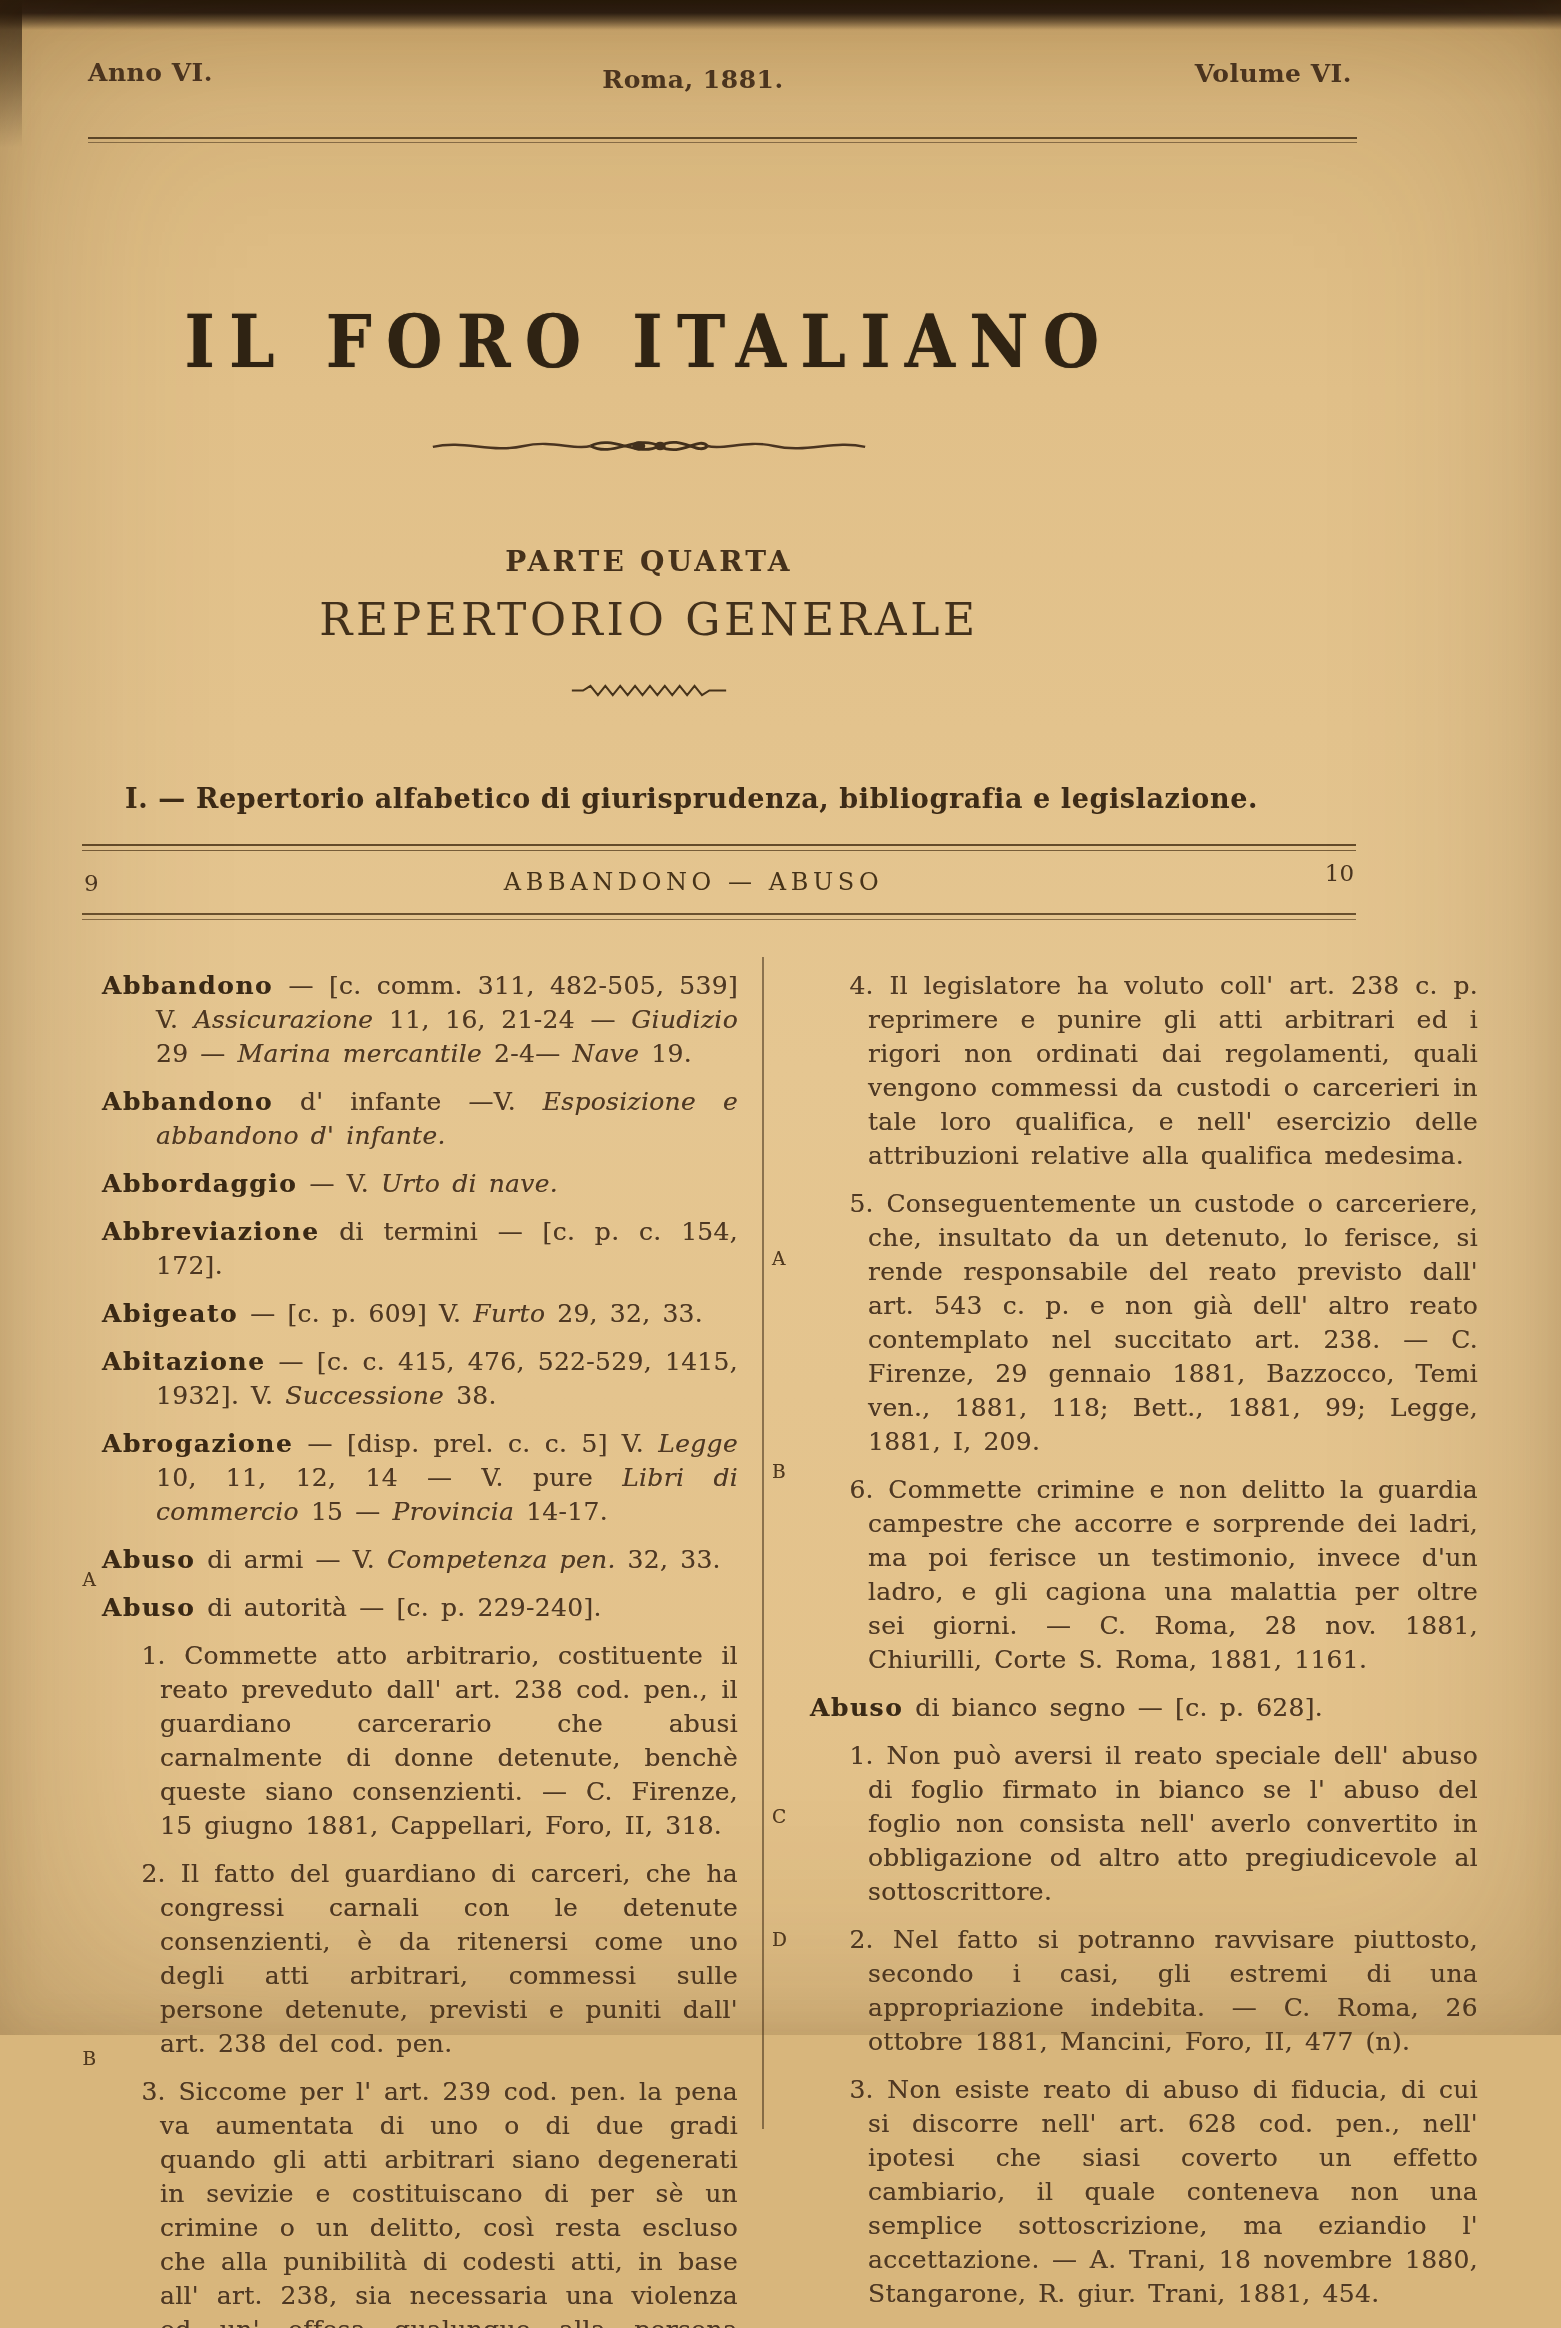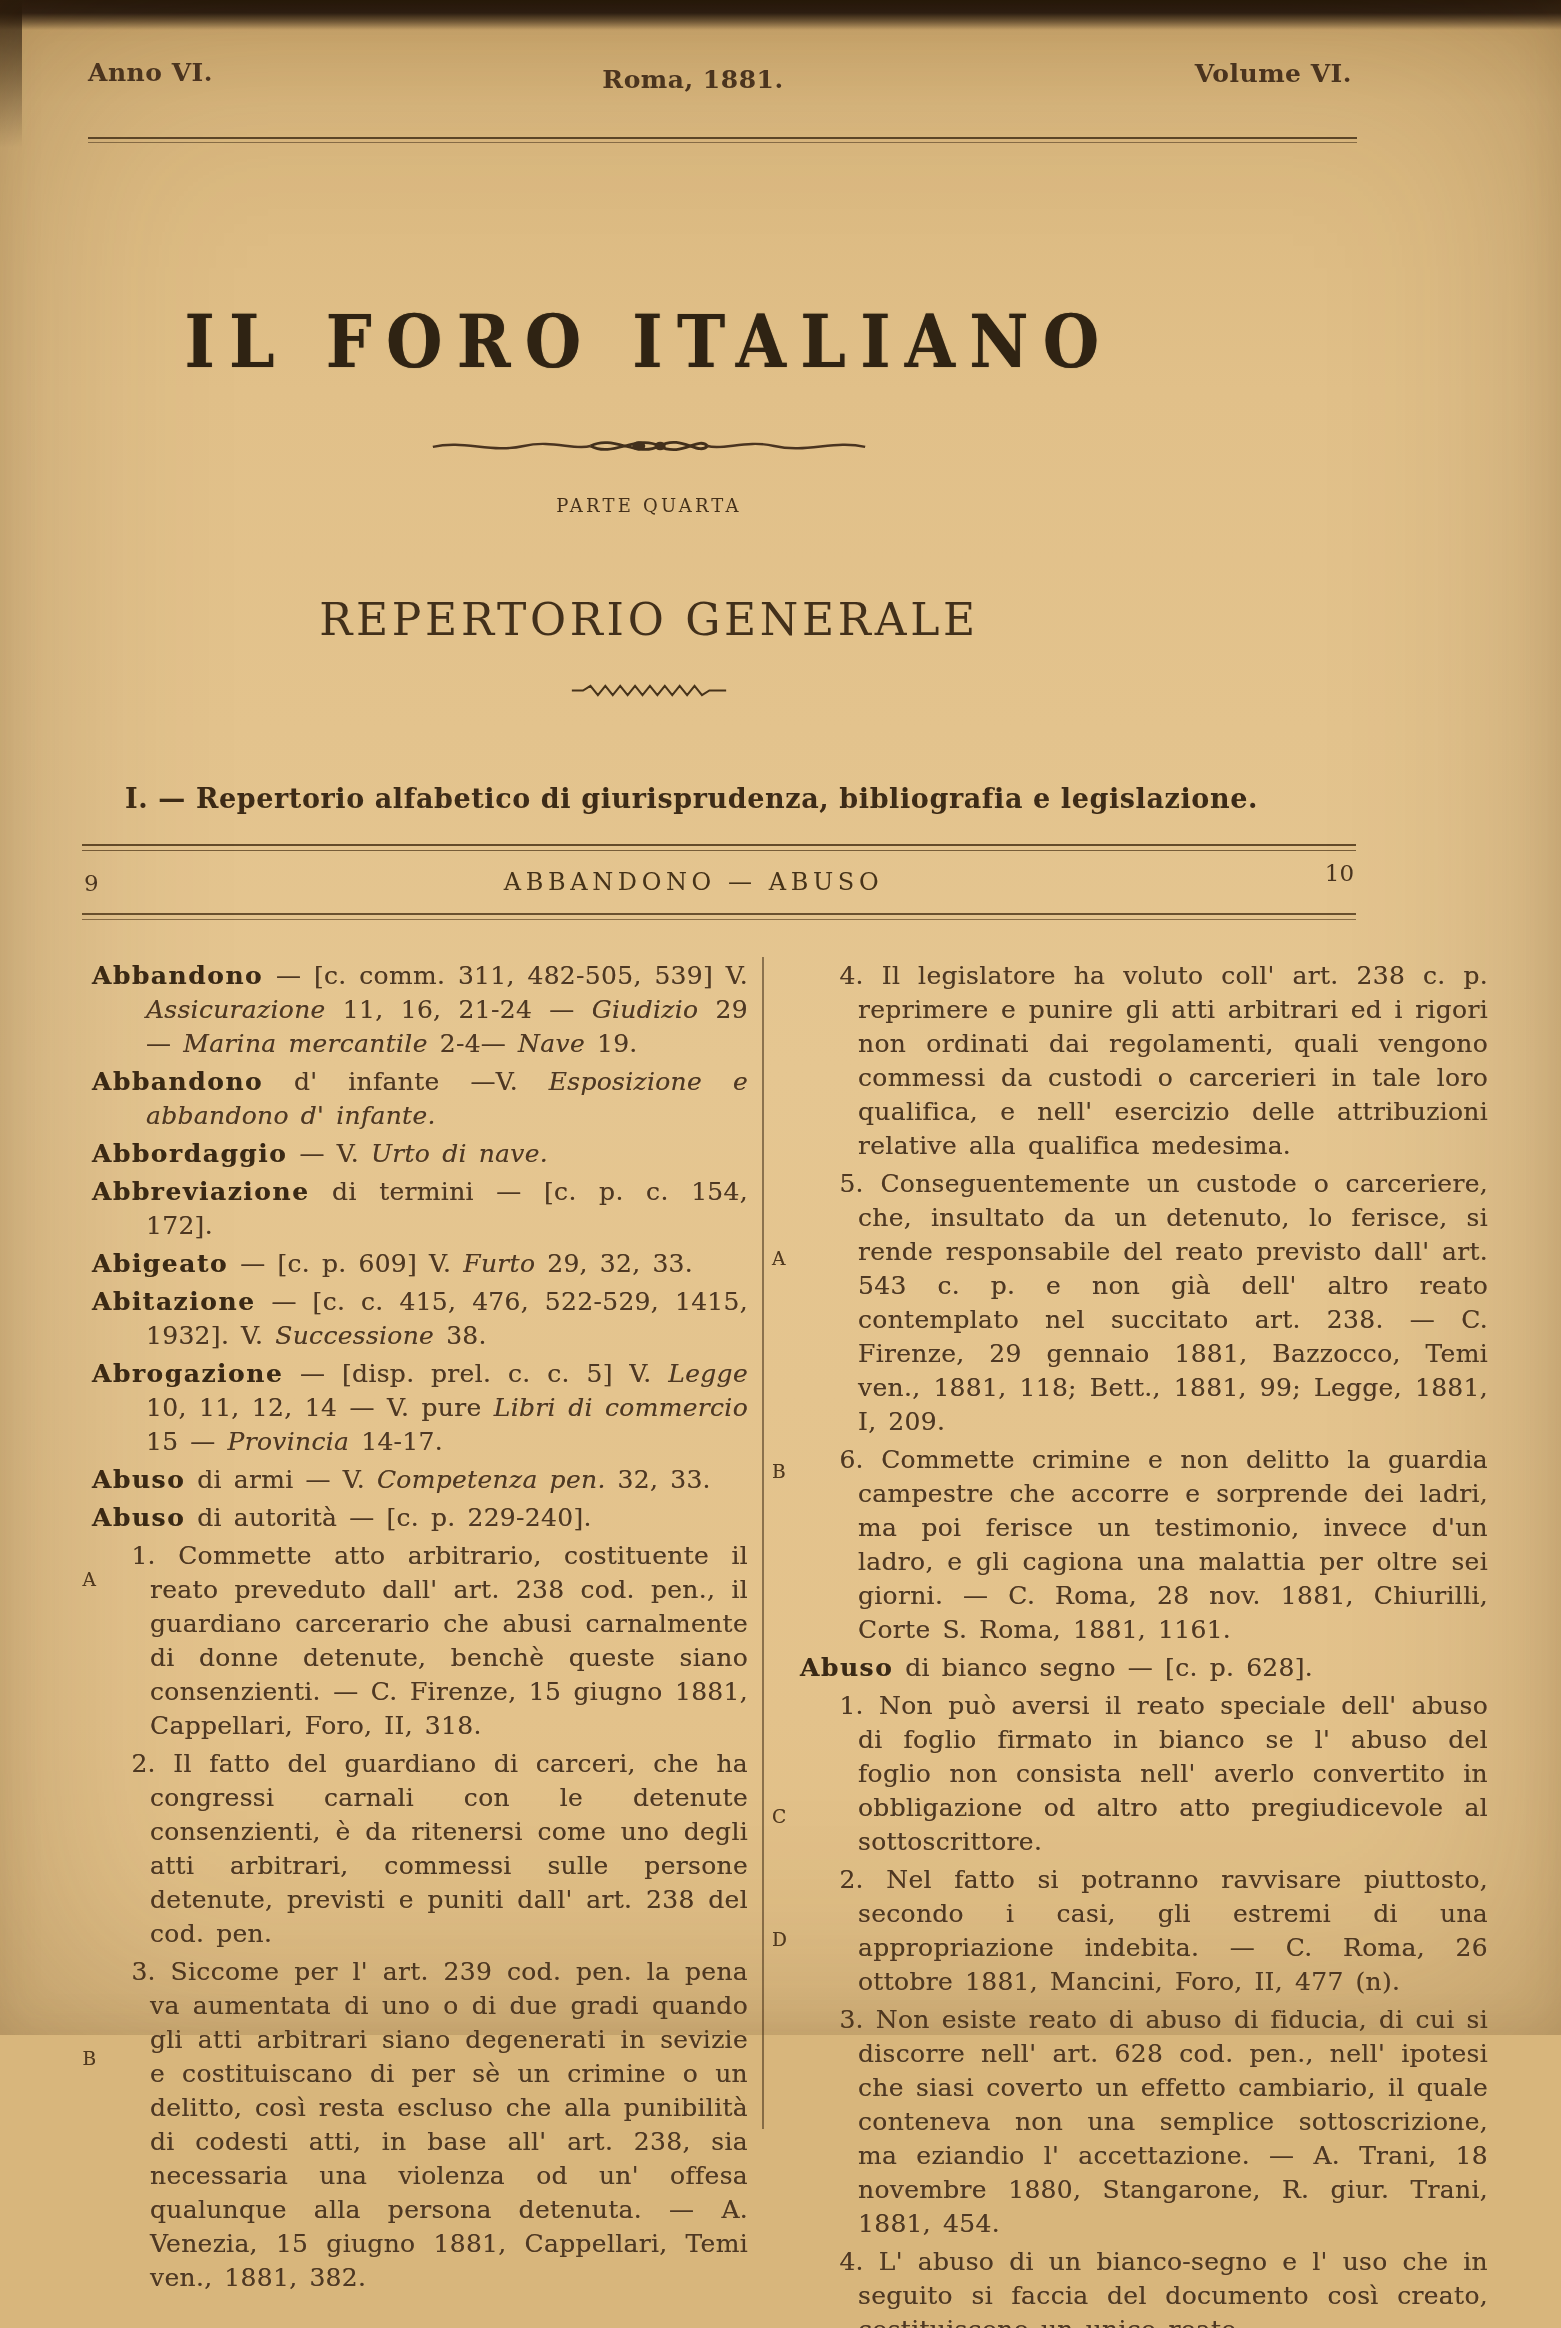--- a/index.html
+++ b/index.html
@@ -27,21 +27,21 @@
   .rule{position:absolute;box-sizing:border-box;}
   .masthead-rule{top:137px;left:88px;width:1269px;height:5.6px;
     border-top:2.3px solid rgba(70,50,26,.85);border-bottom:1.9px solid rgba(70,50,26,.55);}
 
   .front{position:absolute;left:88px;top:0;width:1122px;text-align:center;}
   .front > *{position:absolute;left:0;right:0;}
   .page-title{top:299px;margin:0;font-size:72px;font-weight:700;color:#2f2313;
     letter-spacing:.22em;white-space:nowrap;transform:scaleX(.9);transform-origin:50% 50%;
     text-shadow:0 0 0.9px rgba(47,35,19,.6);}
   .ornament{top:432px;}
-  .part-label{top:495px;font-size:18px;letter-spacing:3.2px;color:#45311b;white-space:nowrap;}
+  .part-label{top:545px;font-size:28px;letter-spacing:3.2px;color:#45311b;white-space:nowrap;font-weight:bold;}
   .subtitle{top:594px;font-size:44px;letter-spacing:3.7px;color:#42301b;white-space:nowrap;}
   .zigzag{top:683px;}
 
   .section-heading{position:absolute;left:70px;top:783px;width:1243px;text-align:center;
     font-size:27px;font-weight:700;letter-spacing:0.6px;color:#3d2b17;}
 
   .running-rule-top{top:844px;left:82px;width:1274px;height:6.5px;
     border-top:2.8px solid rgba(72,49,21,.82);border-bottom:1.9px solid rgba(72,49,21,.7);}
   .running-head{position:absolute;top:866px;left:82px;width:1274px;height:33px;}
   .running-head .pn{position:absolute;font-size:23px;color:#4a3520;}
@@ -51,21 +51,21 @@
     font-size:24px;letter-spacing:4.6px;color:#463319;white-space:nowrap;}
   .running-rule-bottom{top:913px;left:82px;width:1274px;height:6.5px;
     border-top:2.8px solid rgba(72,49,21,.78);border-bottom:1.9px solid rgba(72,49,21,.6);}
 
   .columns{position:absolute;top:955px;left:0;width:100%;}
   .col{position:absolute;top:0;font-size:25px;line-height:34px;
     letter-spacing:0.3px;word-spacing:3.7px;text-align:justify;color:#4e3823;
     text-shadow:0 0 0.6px rgba(78,56,35,.55);}
   .col-left{left:88px;width:664px;}
   .col-right{left:796px;width:696px;}
-  .col p{margin:4px;}
+  .col p{margin:14px;}
   .col .entry{padding-left:54px;text-indent:-54px;}
   .col .item{padding-left:58px;text-indent:-18.6px;}
   .b{font-weight:700;letter-spacing:1.5px;color:#3a2915;}
   .i{font-style:italic;}
   .margin-letter{position:absolute;font-size:18.6px;color:#50391f;line-height:1;}
   .col-left .margin-letter{left:-5.6px;}
   .col-right .margin-letter{left:-24px;}
   .column-divider{position:absolute;left:762px;top:1.9px;width:1.9px;height:1172px;
     background:rgba(66,46,24,.55);}
   svg{display:block;margin:0 auto;}

